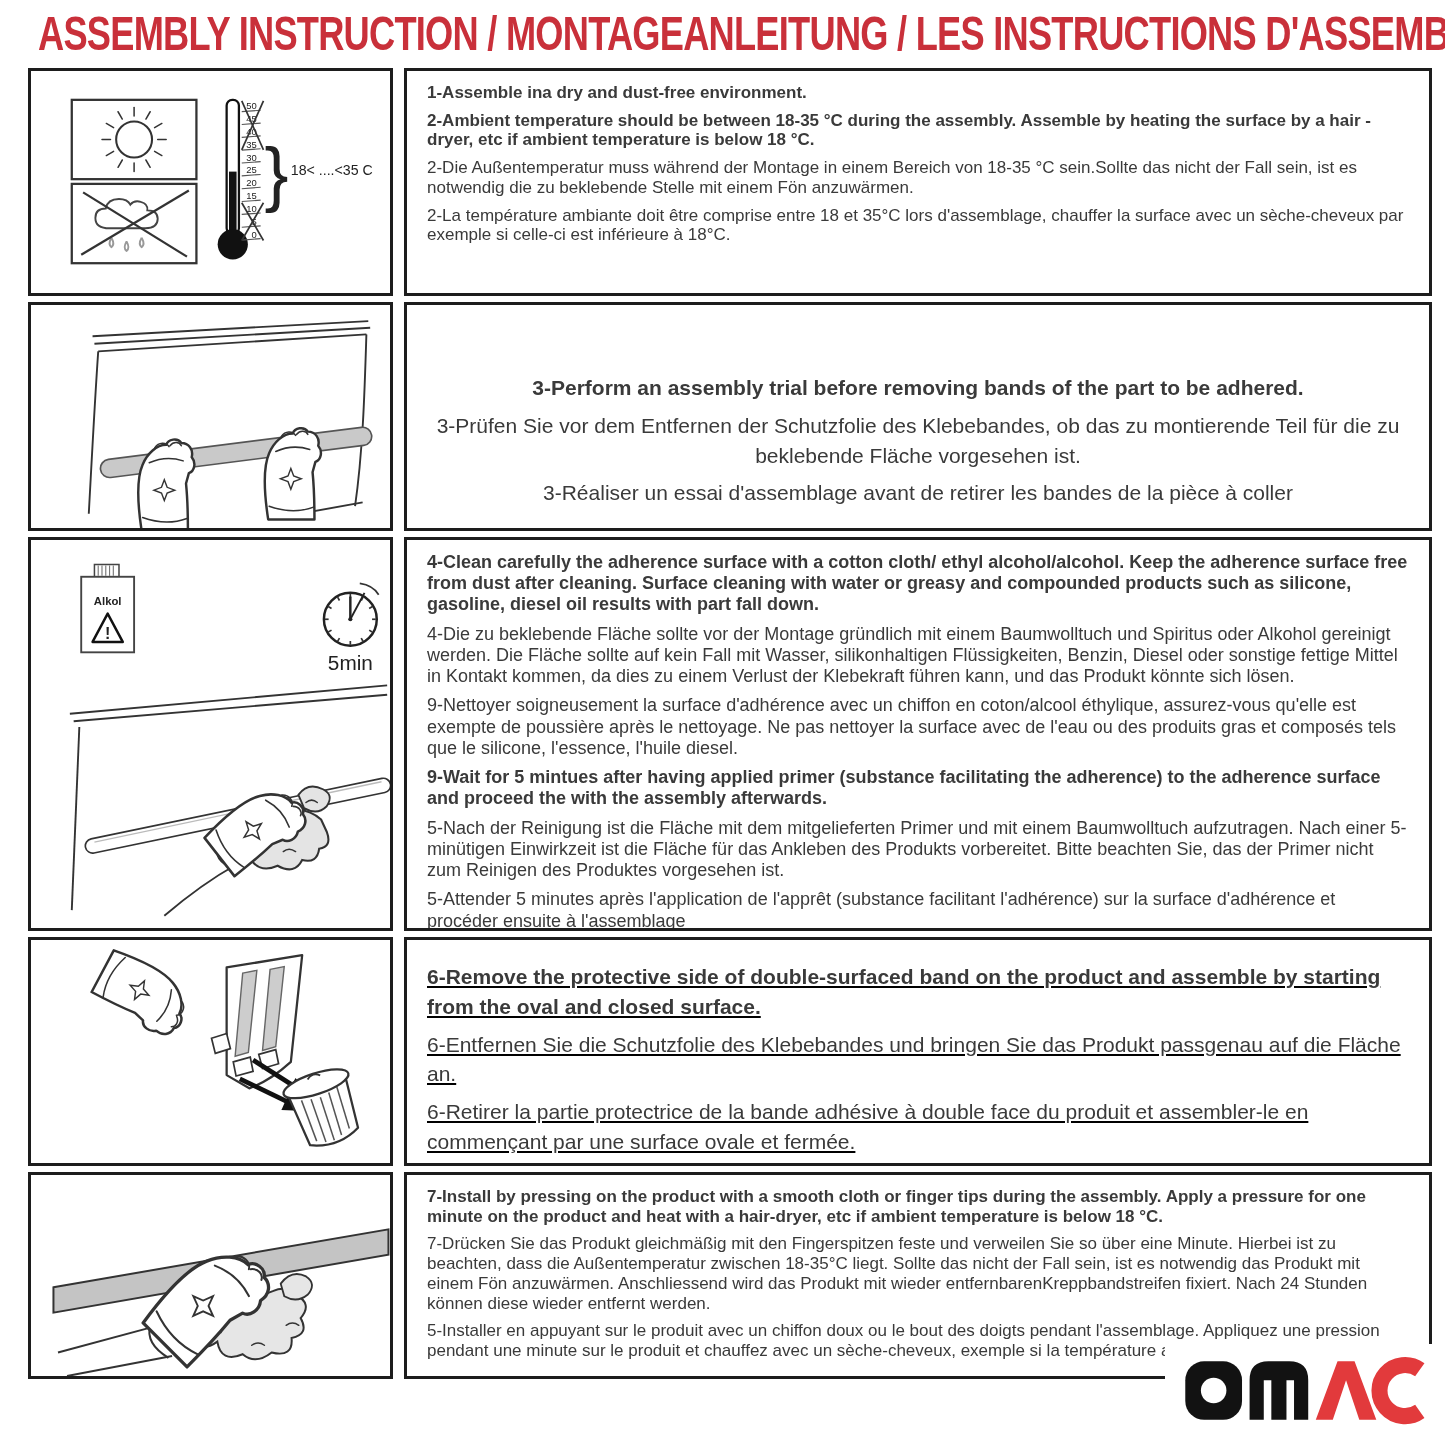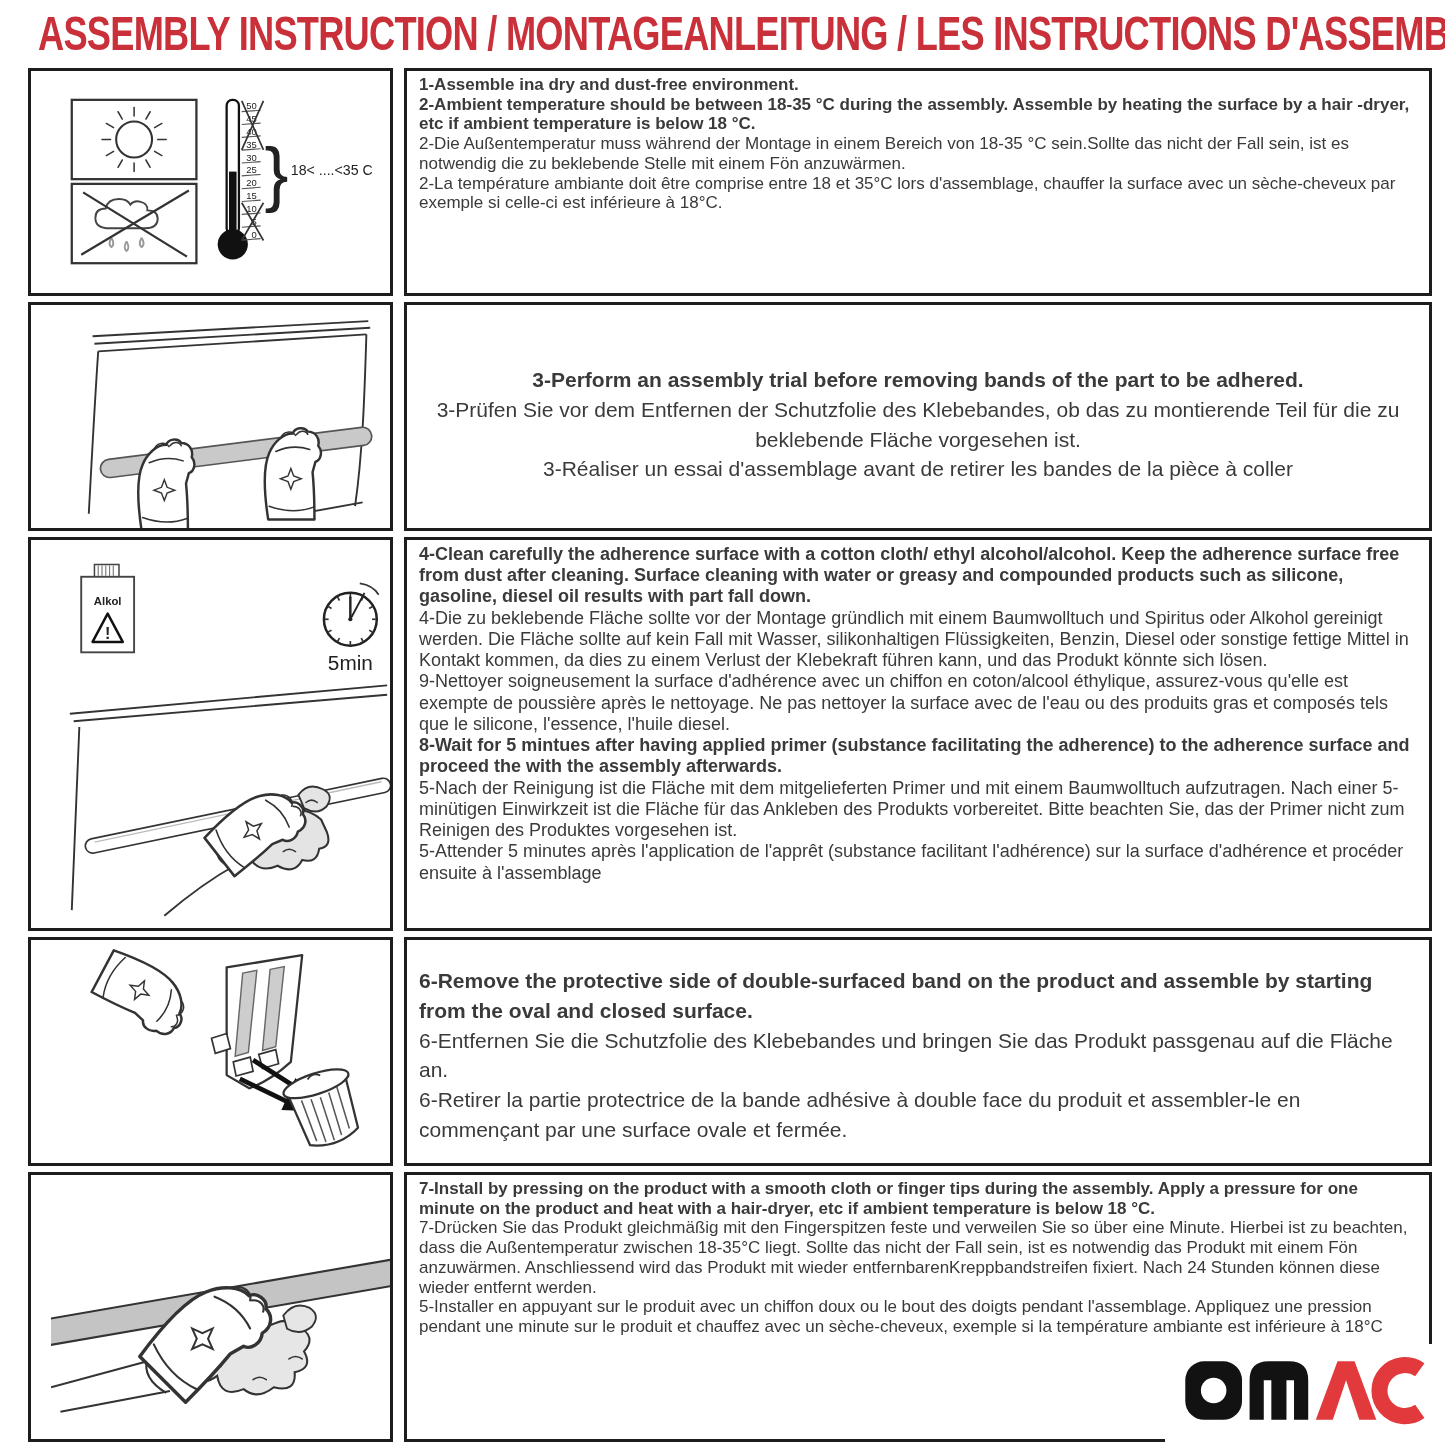--- a/index.html
+++ b/index.html
@@ -6,33 +6,33 @@
   .page{position:relative;width:1445px;height:1445px;background:#fff;overflow:hidden;
         font-family:"Liberation Sans",sans-serif;}
   .title{position:absolute;left:38px;top:6px;margin:0;color:#c9303a;font-weight:700;
          font-size:48px;letter-spacing:-1px;white-space:nowrap;
          transform:scaleX(0.755);transform-origin:left top;}
   .row{position:absolute;left:28px;width:1404px;}
   .row1{top:68px;height:228px;}
   .row2{top:302px;height:229px;}
   .row3{top:537px;height:394px;}
   .row4{top:937px;height:229px;}
-  .row5{top:1172px;height:270px;}
+  .row5{top:1172px;height:207px;}
   .illus{position:absolute;left:0;top:0;width:365px;height:100%;
          border:3px solid #1d1d1d;box-sizing:border-box;background:#fff;padding-left:20px;}
   .illus svg{display:block;width:100%;height:100%;}
   .textbox{position:absolute;left:376px;top:0;right:0;height:100%;
            border:3px solid #1d1d1d;box-sizing:border-box;background:#fff;
            padding:4px 12px 0 12px;overflow:hidden;}
-  .textbox p{margin:0;color:#3a3a3a;}
+  .textbox p{margin:8px;color:#3a3a3a;}
   .fs17 p{font-size:17px;line-height:1.16;}
   .fs18 p{font-size:18px;line-height:1.18;}
   .fs21 p{font-size:21px;line-height:1.42;}
   .row2 .textbox{padding-top:60px;text-align:center;}
-  .row4 .textbox{padding-top:26px;}
+  .row4 .textbox{padding-top:14px;text-decoration:underline;}
   .b{font-weight:700;color:#161616;}
   .gap{margin-top:10px;}
   .thin{fill:none;stroke:#333;stroke-width:1.6;stroke-linecap:round;}
   .svgt{font-family:"Liberation Sans",sans-serif;fill:#222;}
   .logo{position:absolute;right:0;bottom:2px;background:#fff;padding:4px 4px 4px 18px;}
 </style>
 </head>
 <body>
 
 <div class="page">
@@ -222,21 +222,21 @@
           <path class="thin" d="M246 318 q6 -5 13 0"></path>
           <path class="thin" d="M270 266 q6 -5 12 0"></path>
         </g>
         <use href="#fist" transform="translate(243,270) rotate(52) scale(1.05)"></use>
       </svg>
     </div>
     <div class="textbox fs18">
       <p class="b">4-Clean carefully the adherence surface with a cotton cloth/ ethyl alcohol/alcohol. Keep the adherence surface free from dust after cleaning. Surface cleaning with water or greasy and compounded products such as silicone, gasoline, diesel oil results with part fall down.</p>
       <p>4-Die zu beklebende Fläche sollte vor der Montage gründlich mit einem Baumwolltuch und Spiritus oder Alkohol gereinigt werden. Die Fläche sollte auf kein Fall mit Wasser, silikonhaltigen Flüssigkeiten, Benzin, Diesel oder sonstige fettige Mittel in Kontakt kommen, da dies zu einem Verlust der Klebekraft führen kann, und das Produkt könnte sich lösen.</p>
       <p>9-Nettoyer soigneusement la surface d'adhérence avec un chiffon en coton/alcool éthylique, assurez-vous qu'elle est exempte de poussière après le nettoyage. Ne pas nettoyer la surface avec de l'eau ou des produits gras et composés tels que le silicone, l'essence, l'huile diesel.</p>
-      <p class="b gap">8-Wait for 5 mintues after having applied primer (substance facilitating the adherence) to the adherence surface and proceed the with the assembly afterwards.</p>
+      <p class="b gap">9-Wait for 5 mintues after having applied primer (substance facilitating the adherence) to the adherence surface and proceed the with the assembly afterwards.</p>
       <p>5-Nach der Reinigung ist die Fläche mit dem mitgelieferten Primer und mit einem Baumwolltuch aufzutragen. Nach einer 5-minütigen Einwirkzeit ist die Fläche für das Ankleben des Produkts vorbereitet. Bitte beachten Sie, das der Primer nicht zum Reinigen des Produktes vorgesehen ist.</p>
       <p>5-Attender 5 minutes après l'application de l'apprêt (substance facilitant l'adhérence) sur la surface d'adhérence et procéder ensuite à l'assemblage</p>
     </div>
   </section>
 
   <section class="row row4">
     <div class="illus">
       <svg viewBox="0 0 359 222">
         <g>
           <path d="M186 22 L266 9 L254 122 Q232 142 210 150 L186 136 Z" fill="#fff" stroke="#333" stroke-width="2.4" stroke-linejoin="round"></path>

